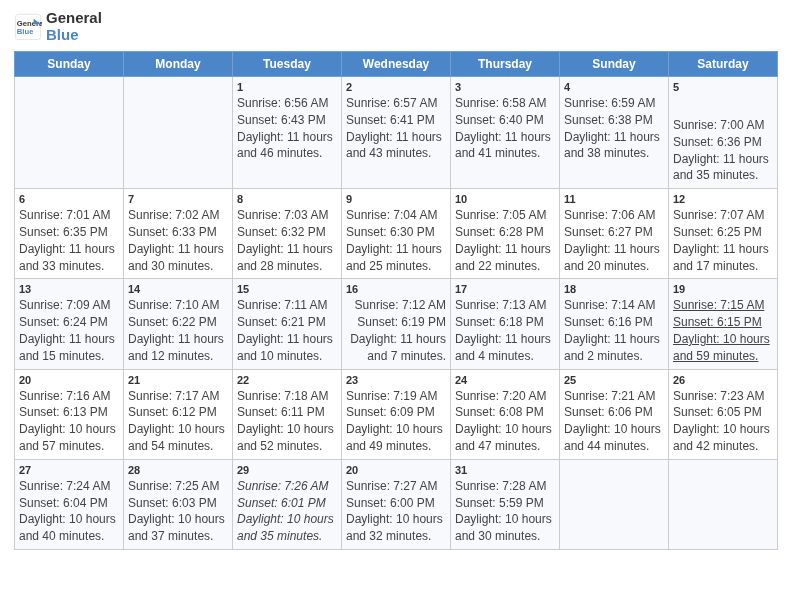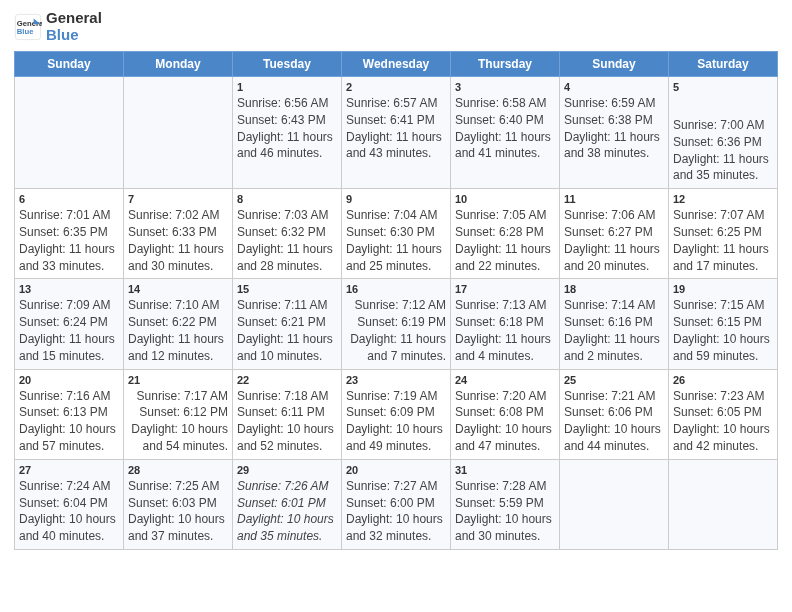--- a/index.html
+++ b/index.html
@@ -238,35 +238,35 @@
 Daylight: 11 hours and 4 minutes.</div>
           </td>
           <td>
             <span class="day-num">18</span>
             <div class="day-info" style="white-space: pre-line;">Sunrise: 7:14 AM
 Sunset: 6:16 PM
 Daylight: 11 hours and 2 minutes.</div>
           </td>
           <td>
             <span class="day-num">19</span>
-            <div class="day-info" style="white-space: pre-line;">Sunrise: 7:15 AM
+            <div class="day-info" style="white-space: pre-line; text-decoration: underline;">Sunrise: 7:15 AM
 Sunset: 6:15 PM
 Daylight: 10 hours and 59 minutes.</div>
           </td>
         </tr>
         <tr>
           <td>
             <span class="day-num">20</span>
             <div class="day-info" style="white-space: pre-line;">Sunrise: 7:16 AM
 Sunset: 6:13 PM
 Daylight: 10 hours and 57 minutes.</div>
           </td>
           <td>
             <span class="day-num">21</span>
-            <div class="day-info" style="white-space: pre-line; text-align: right;">Sunrise: 7:17 AM
+            <div class="day-info" style="white-space: pre-line;">Sunrise: 7:17 AM
 Sunset: 6:12 PM
 Daylight: 10 hours and 54 minutes.</div>
           </td>
           <td>
             <span class="day-num">22</span>
             <div class="day-info" style="white-space: pre-line;">Sunrise: 7:18 AM
 Sunset: 6:11 PM
 Daylight: 10 hours and 52 minutes.</div>
           </td>
           <td>

